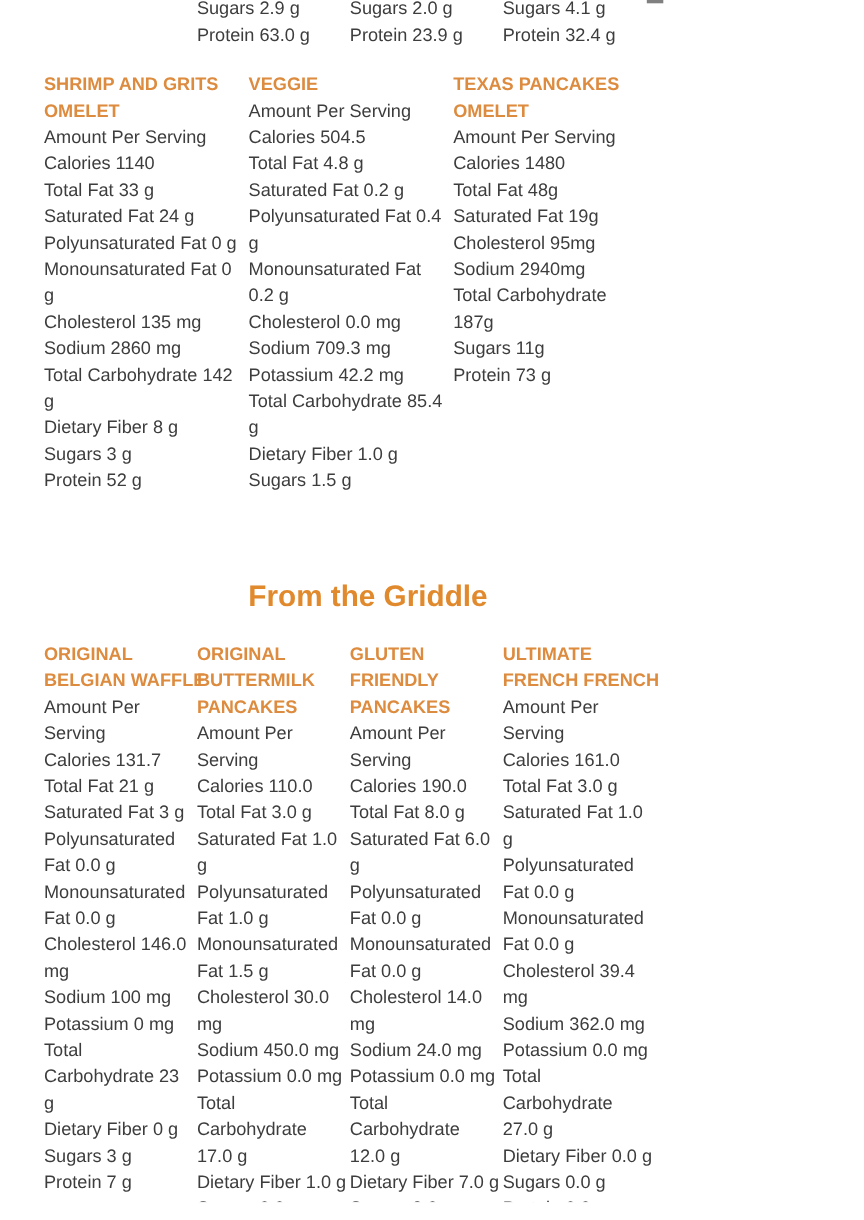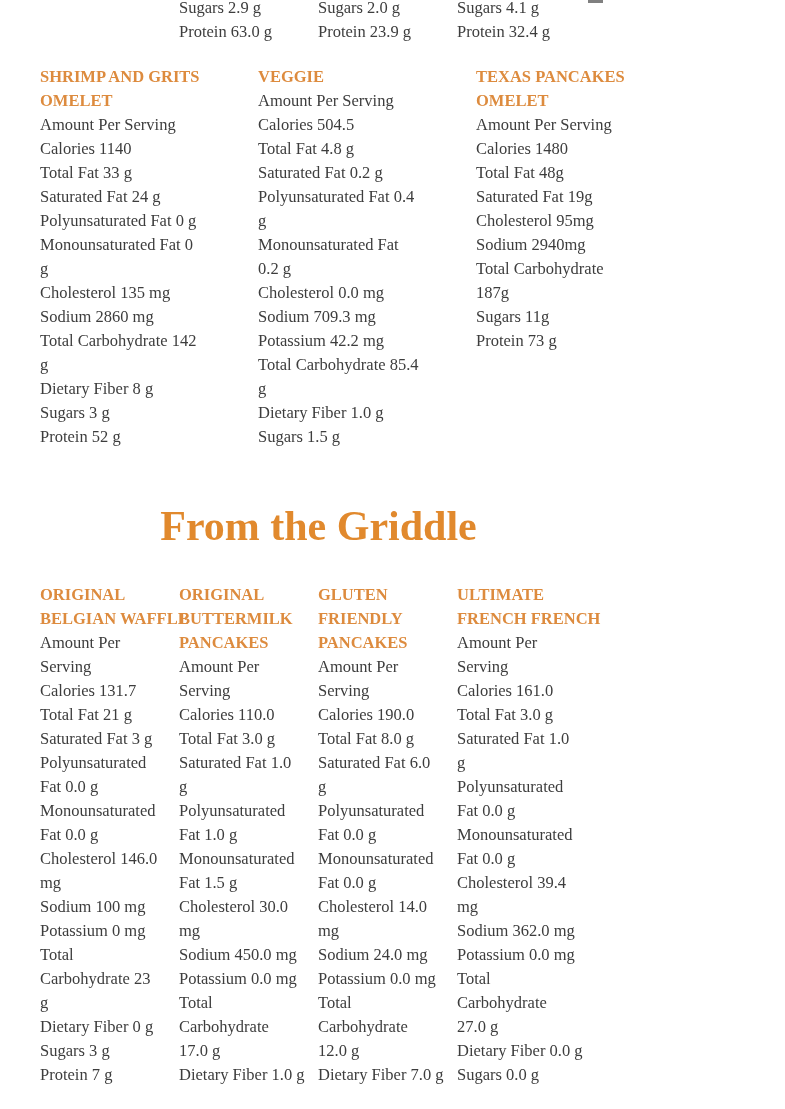--- a/index.html
+++ b/index.html
@@ -3,46 +3,46 @@
 <meta charset="utf-8">
 <style>
   html, body { margin: 0; padding: 0; background: #ffffff; }
   #page {
     position: relative;
     width: 785px;
     height: 1093px;
     overflow: hidden;
     background: var(--bg, #ffffff);
     color: var(--body-color, #3d3d3d);
-    font-family: Liberation Serif, serif;
+    font-family: Liberation Sans, sans-serif;
     font-size: 16.5px;
   }
   .grid { position: absolute; display: grid; }
   #prev-section   { left: 40px; top: -4px;  grid-template-columns: repeat(4, 139px); }
-  #omelet-section { left: 40px; top: 65px;  grid-template-columns: repeat(3, 186px); gap: 32px; }
+  #omelet-section { left: 40px; top: 65px;  grid-template-columns: repeat(3, 186px); }
   #griddle-section{ left: 40px; top: 583px; grid-template-columns: repeat(4, 139px); }
   .col { min-width: 0; }
   .line {
     height: 24px;
     line-height: 24px;
     white-space: nowrap;
     overflow: visible;
   }
   .col-heading .line {
     font-weight: 700;
     color: var(--heading-color, #dd8b3e);
   }
   #griddle-title {
     position: absolute;
     left: 40px;
     top: 504px;
     width: 557px;
-    margin: 0;
+    margin: 16px;
     text-align: center;
-    font-size: 42px;
+    font-size: 27px;
     line-height: 44px;
     font-weight: 700;
     color: var(--title-color, #e1892d);
   }
   .clip-fragment {
     position: absolute;
     left: 588px;
     top: 0;
     width: 15px;
     height: 3px;

